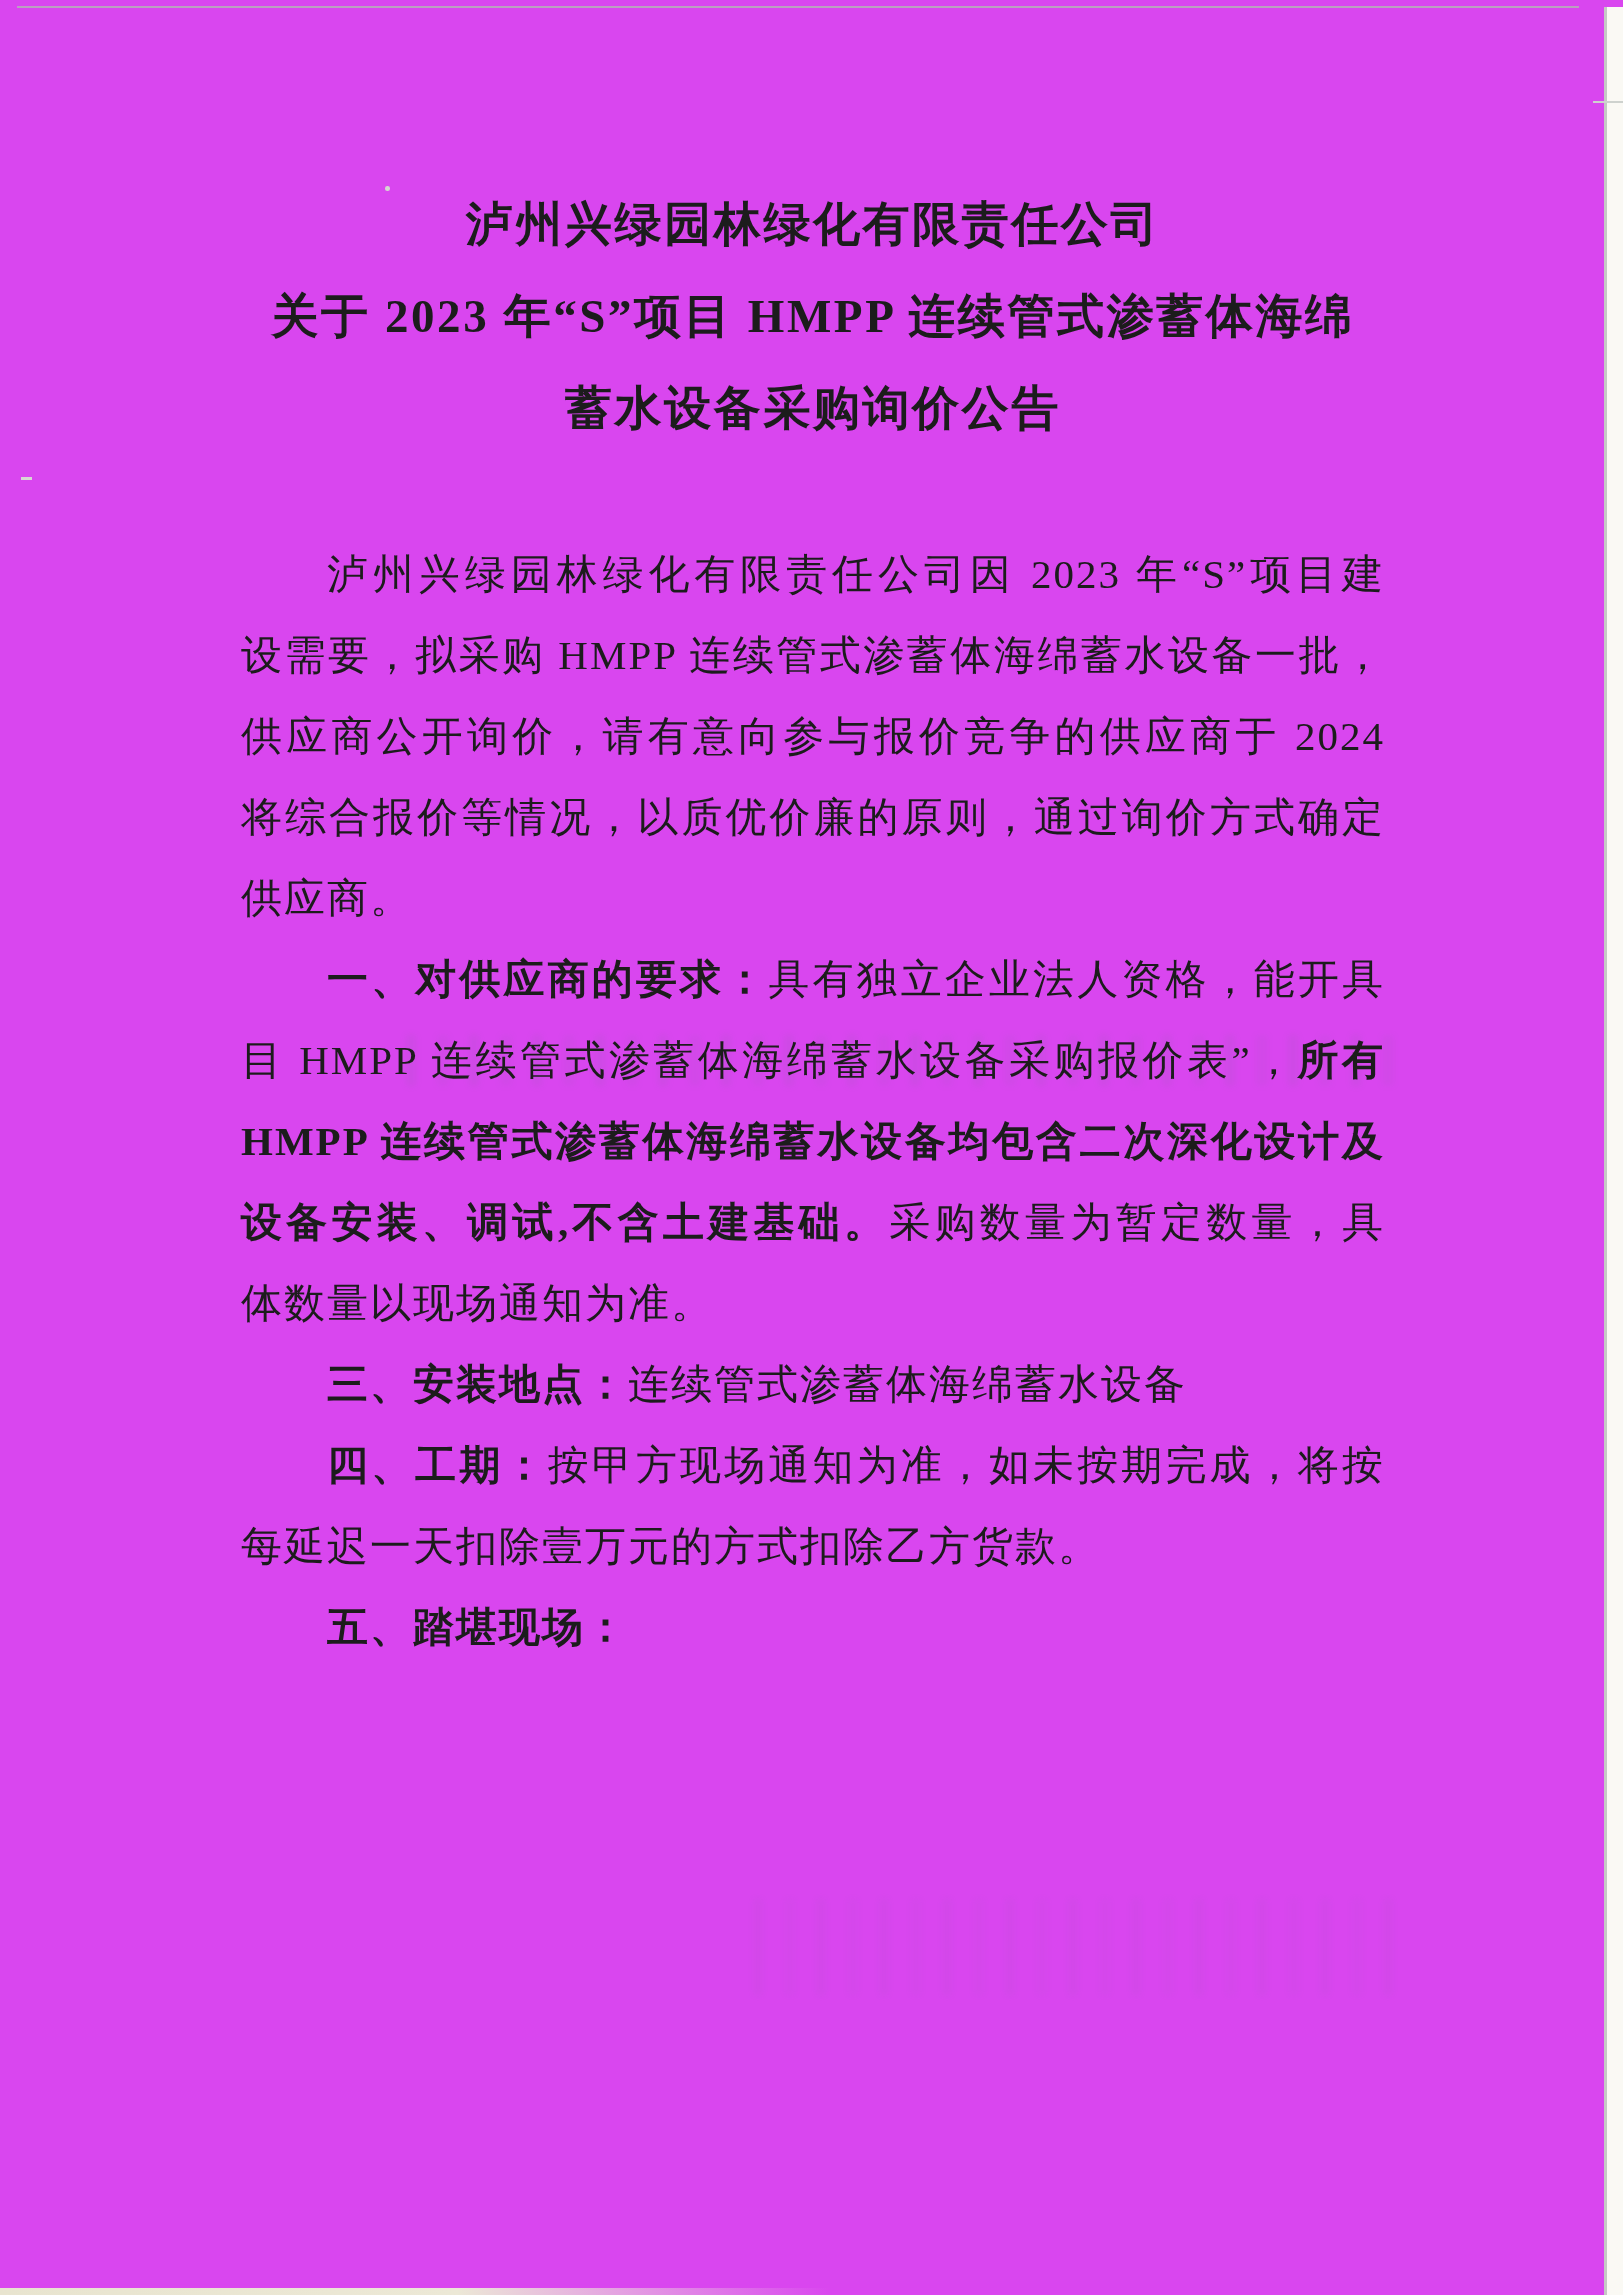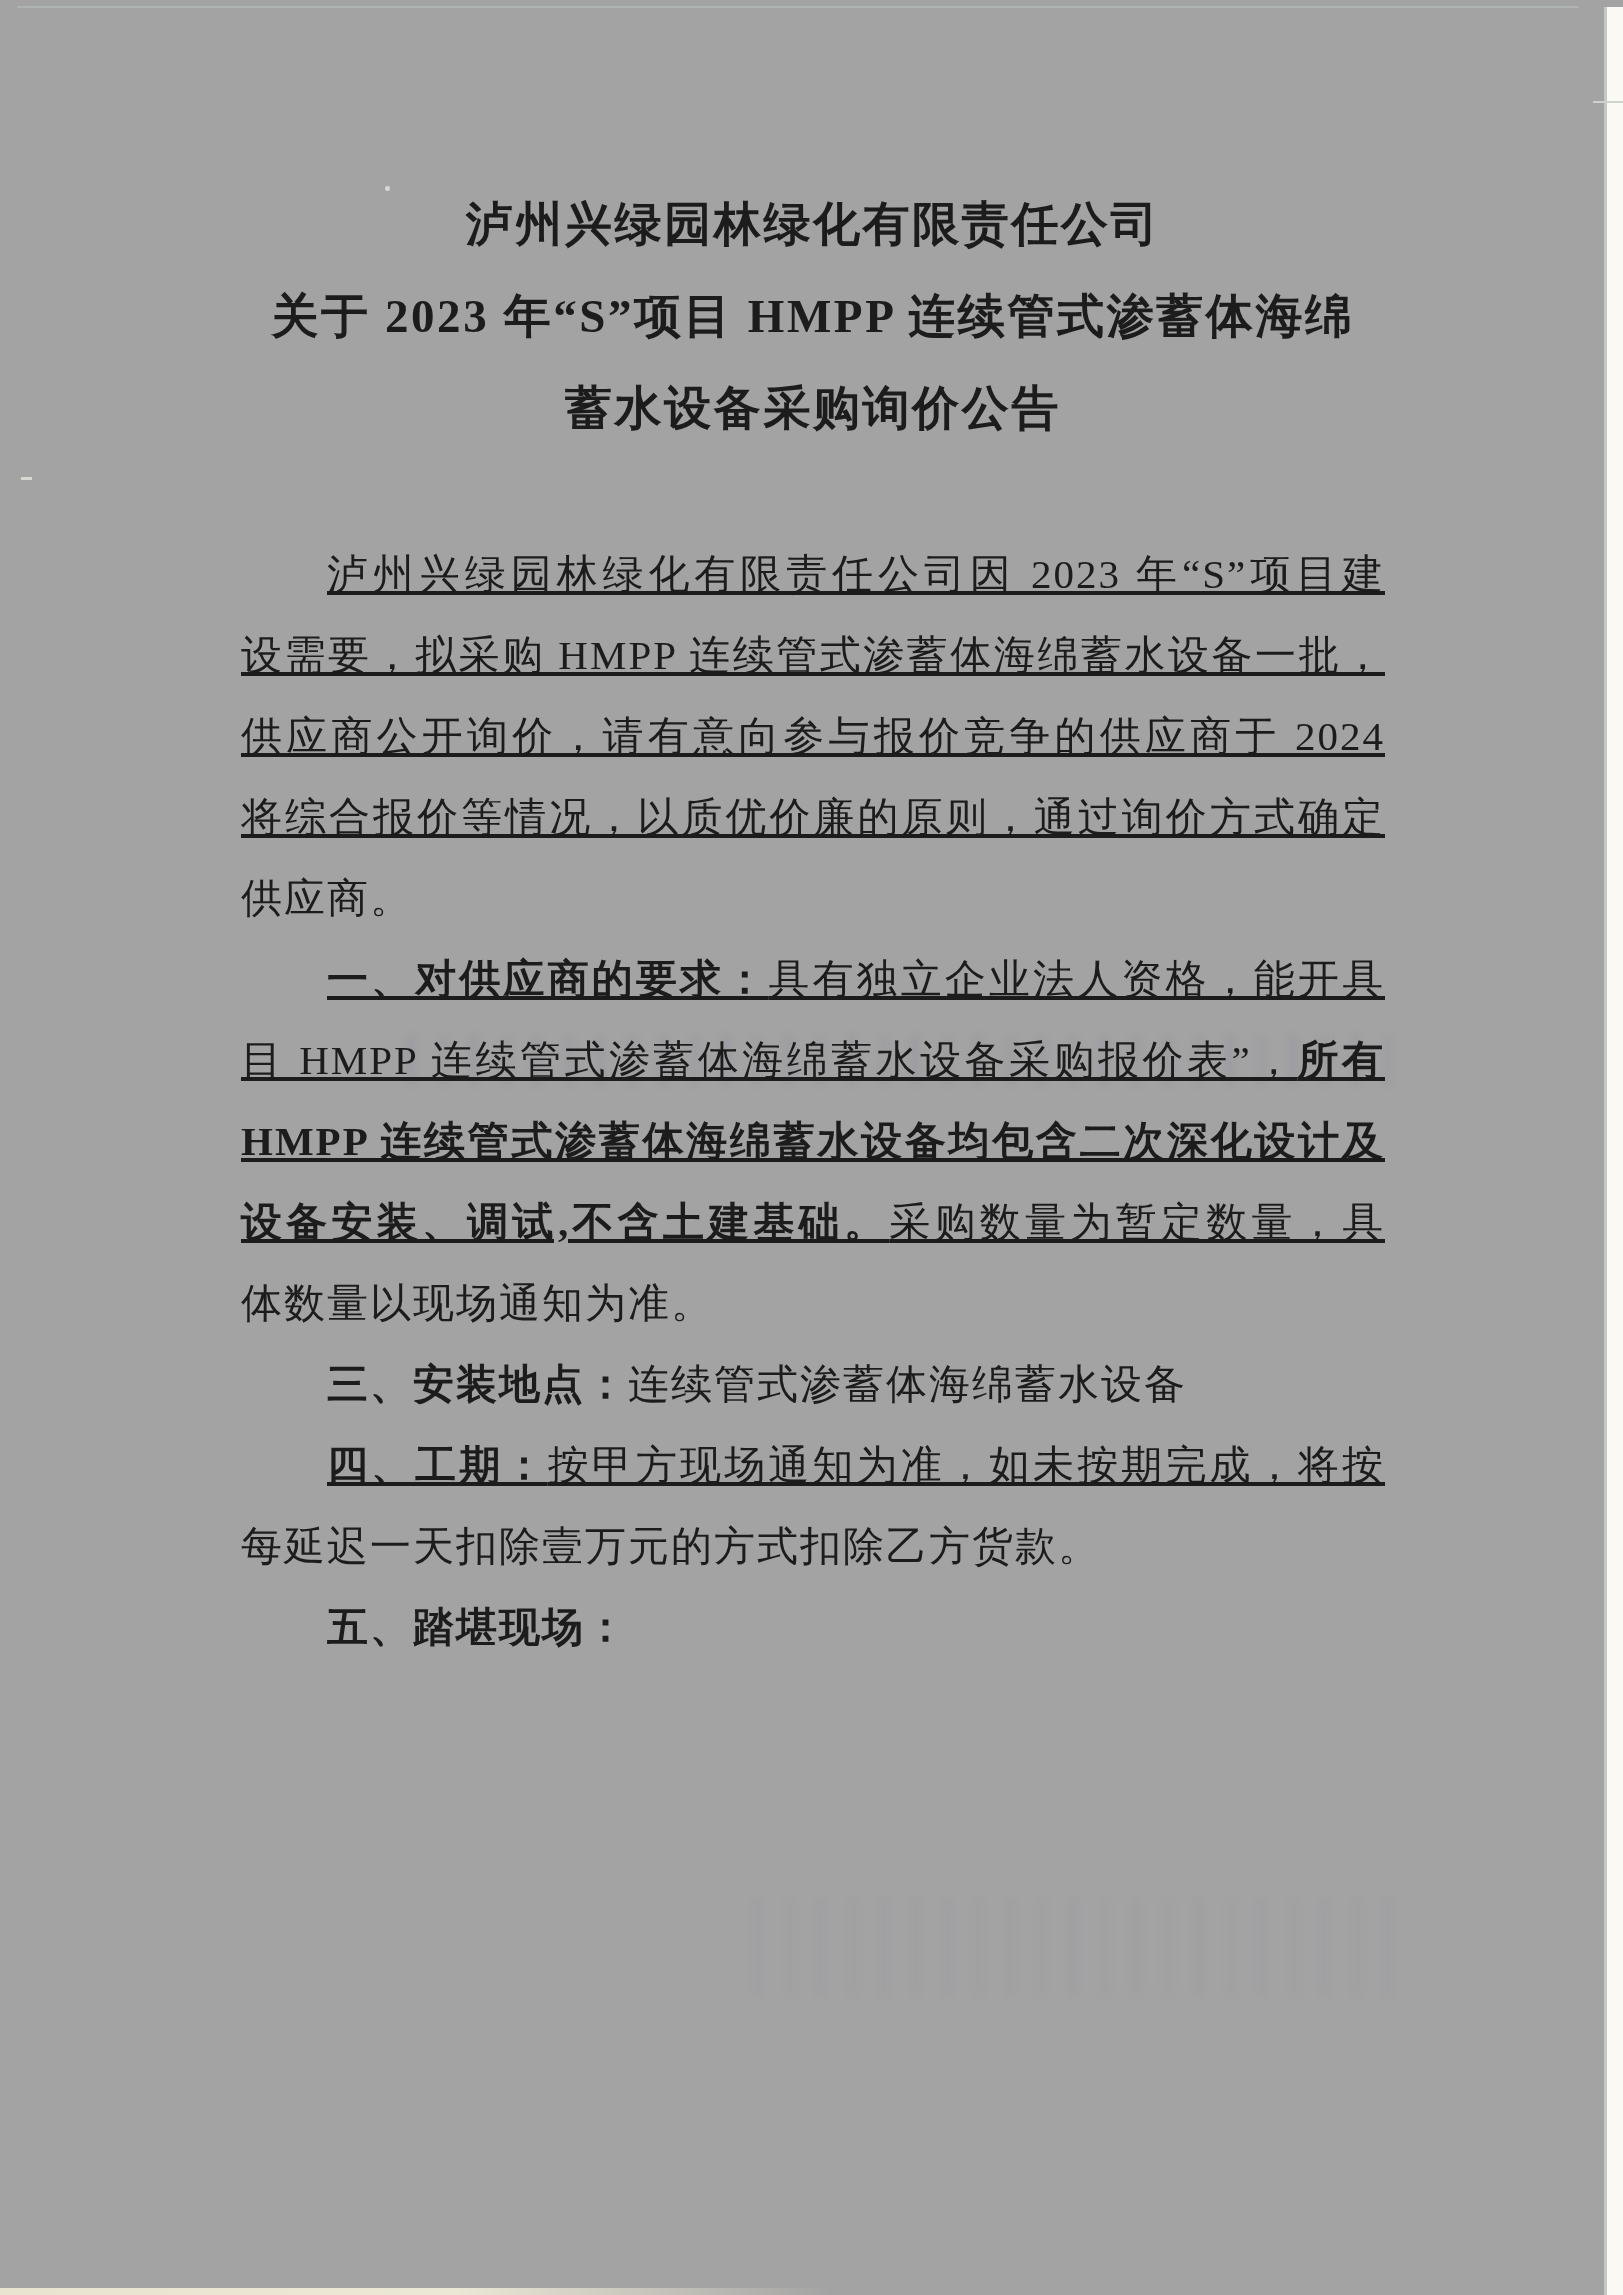--- a/index.html
+++ b/index.html
@@ -4,21 +4,21 @@
 <style>
   html, body {
     margin: 0;
     padding: 0;
     background: #ffffff;
   }
   .page {
     position: relative;
     width: 1623px;
     height: 2295px;
-    background: #a3a3a3;
+    background: #d946ef;
     overflow: hidden;
     font-family: "Liberation Serif", "DejaVu Serif", serif;
     color: #1c1c1c;
   }
   
   .edge-top {
     position: absolute;
     left: 17px; top: 5.9px;
     width: 1562px; height: 2px;
     background: #b2b7b3;
@@ -89,21 +89,20 @@
   .body-block { margin-top: 80px; }
   .line {
     font-size: 41px;
     line-height: 81px;
     height: 81px;
     letter-spacing: 2px;
   }
   .line.fill {
     text-align: justify;
     text-align-last: justify;
-    text-decoration: underline;
   }
   .line.indent { text-indent: 86px; }
   .seg.b { font-weight: bold; }
 </style>
 </head>
 <body>
 
 <div class="page">
 
   <div class="edge-top"></div>

